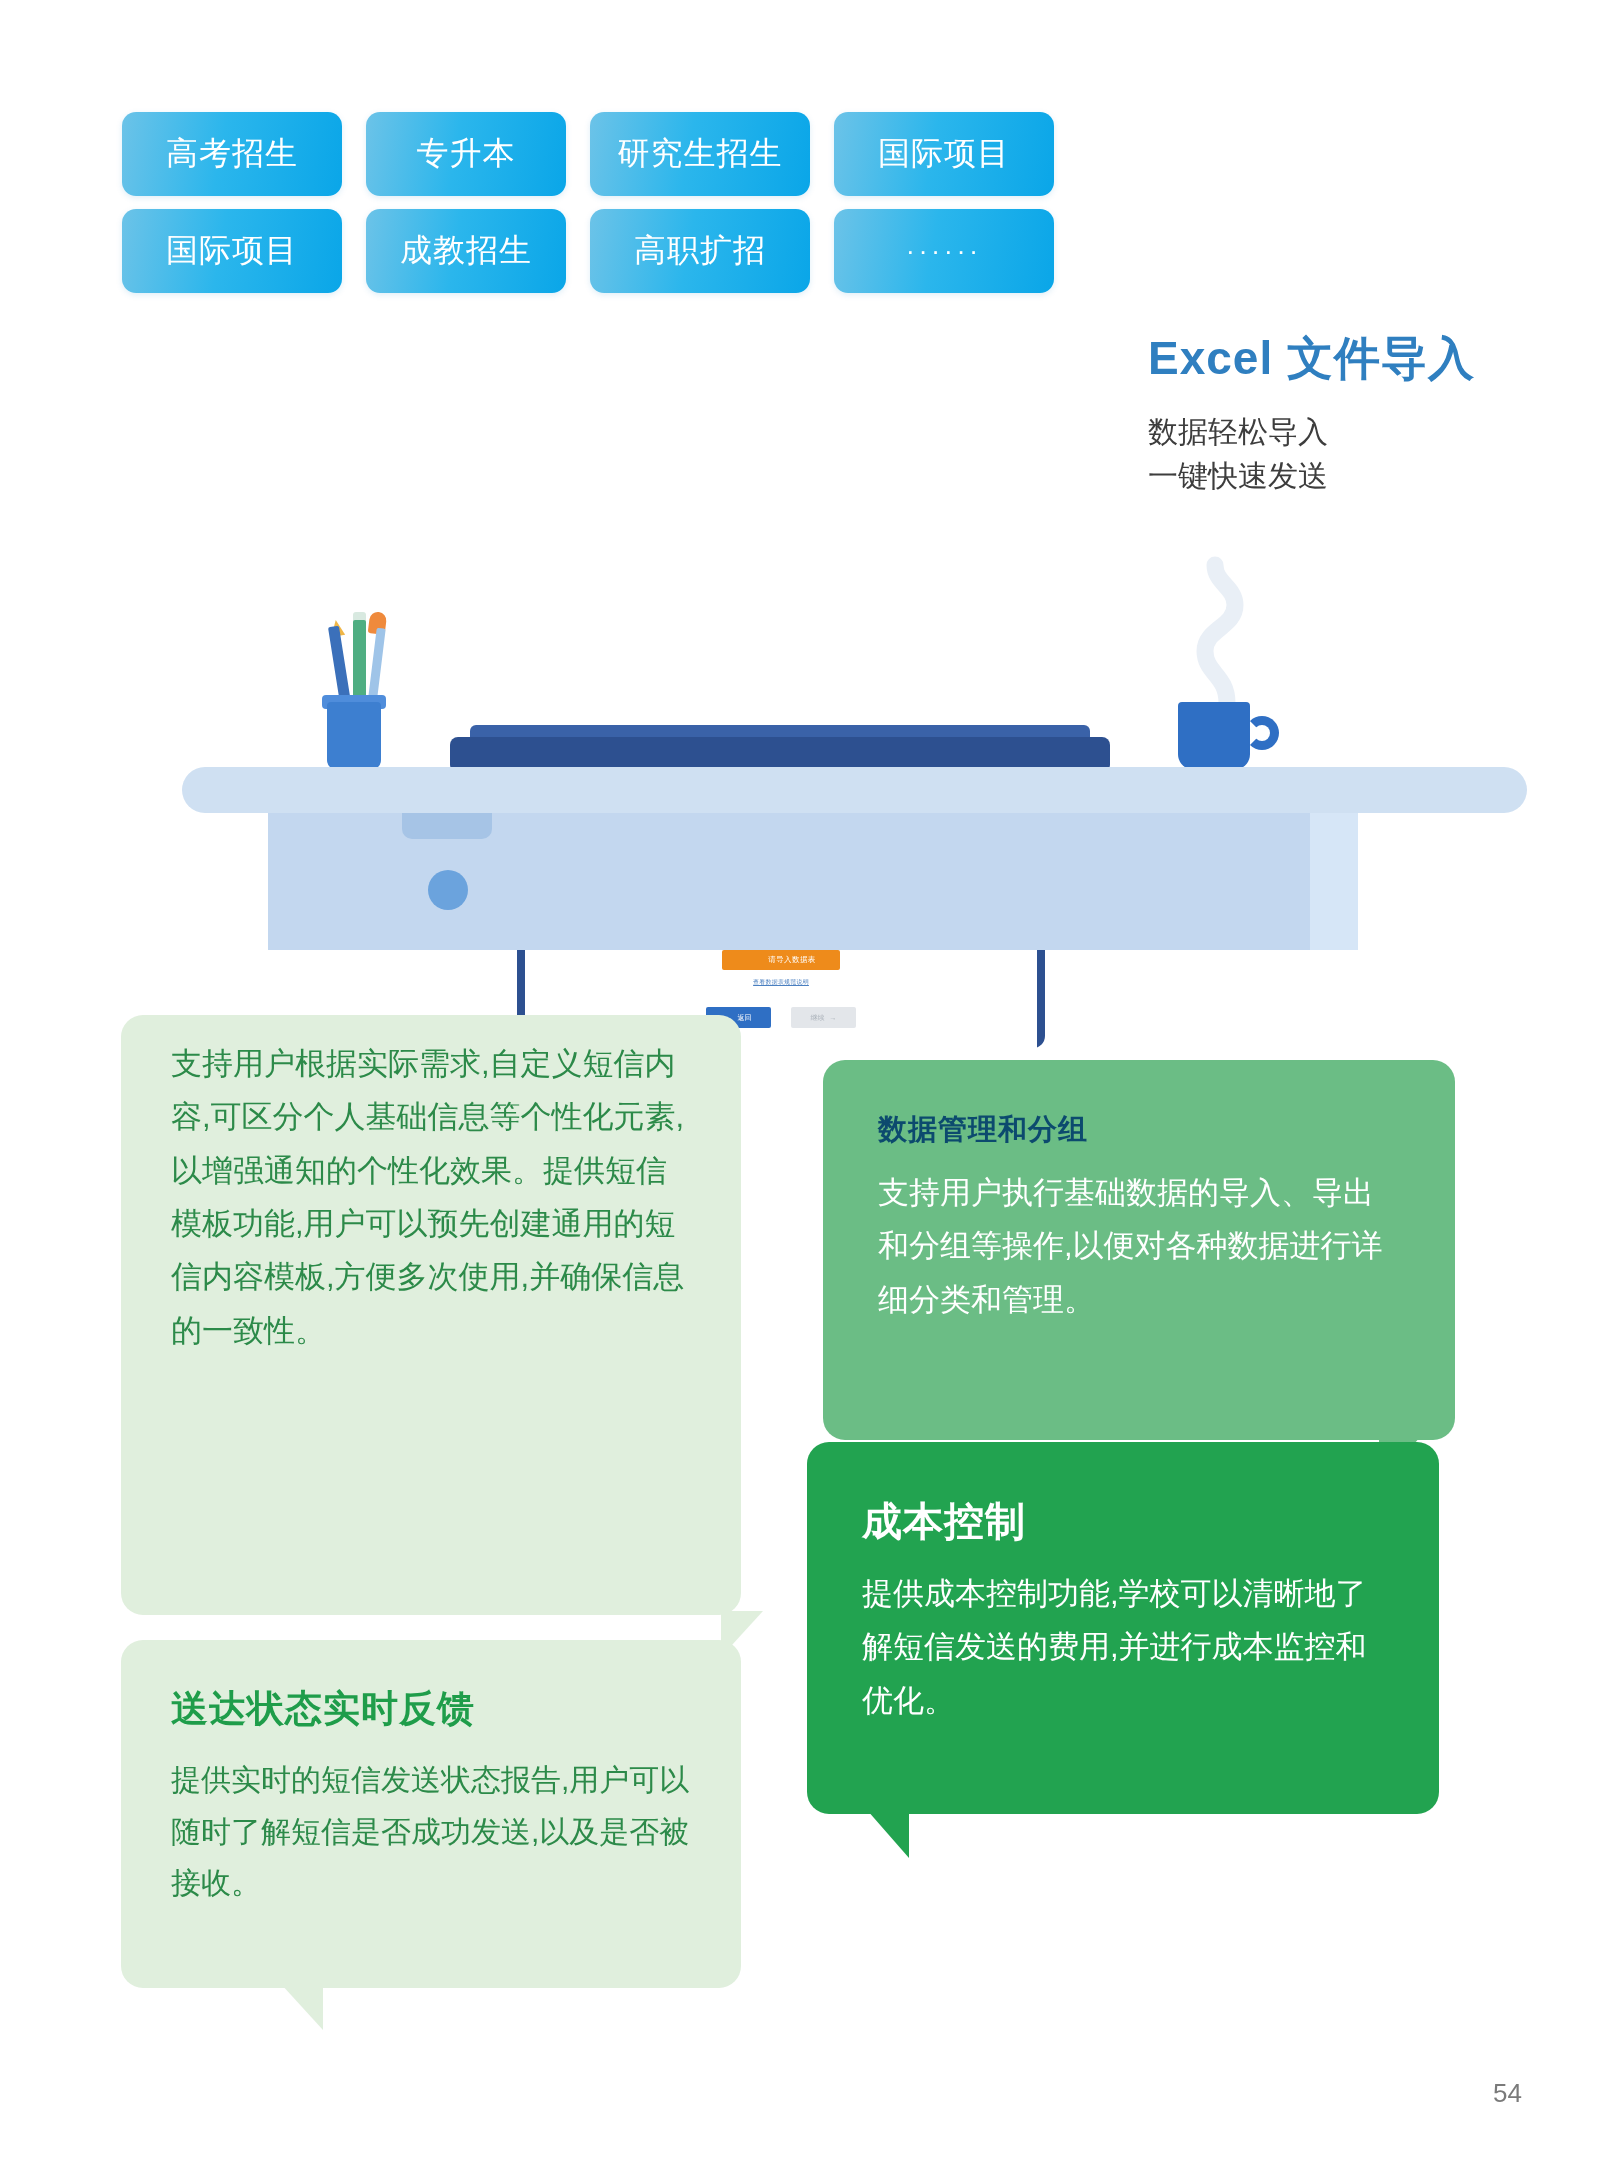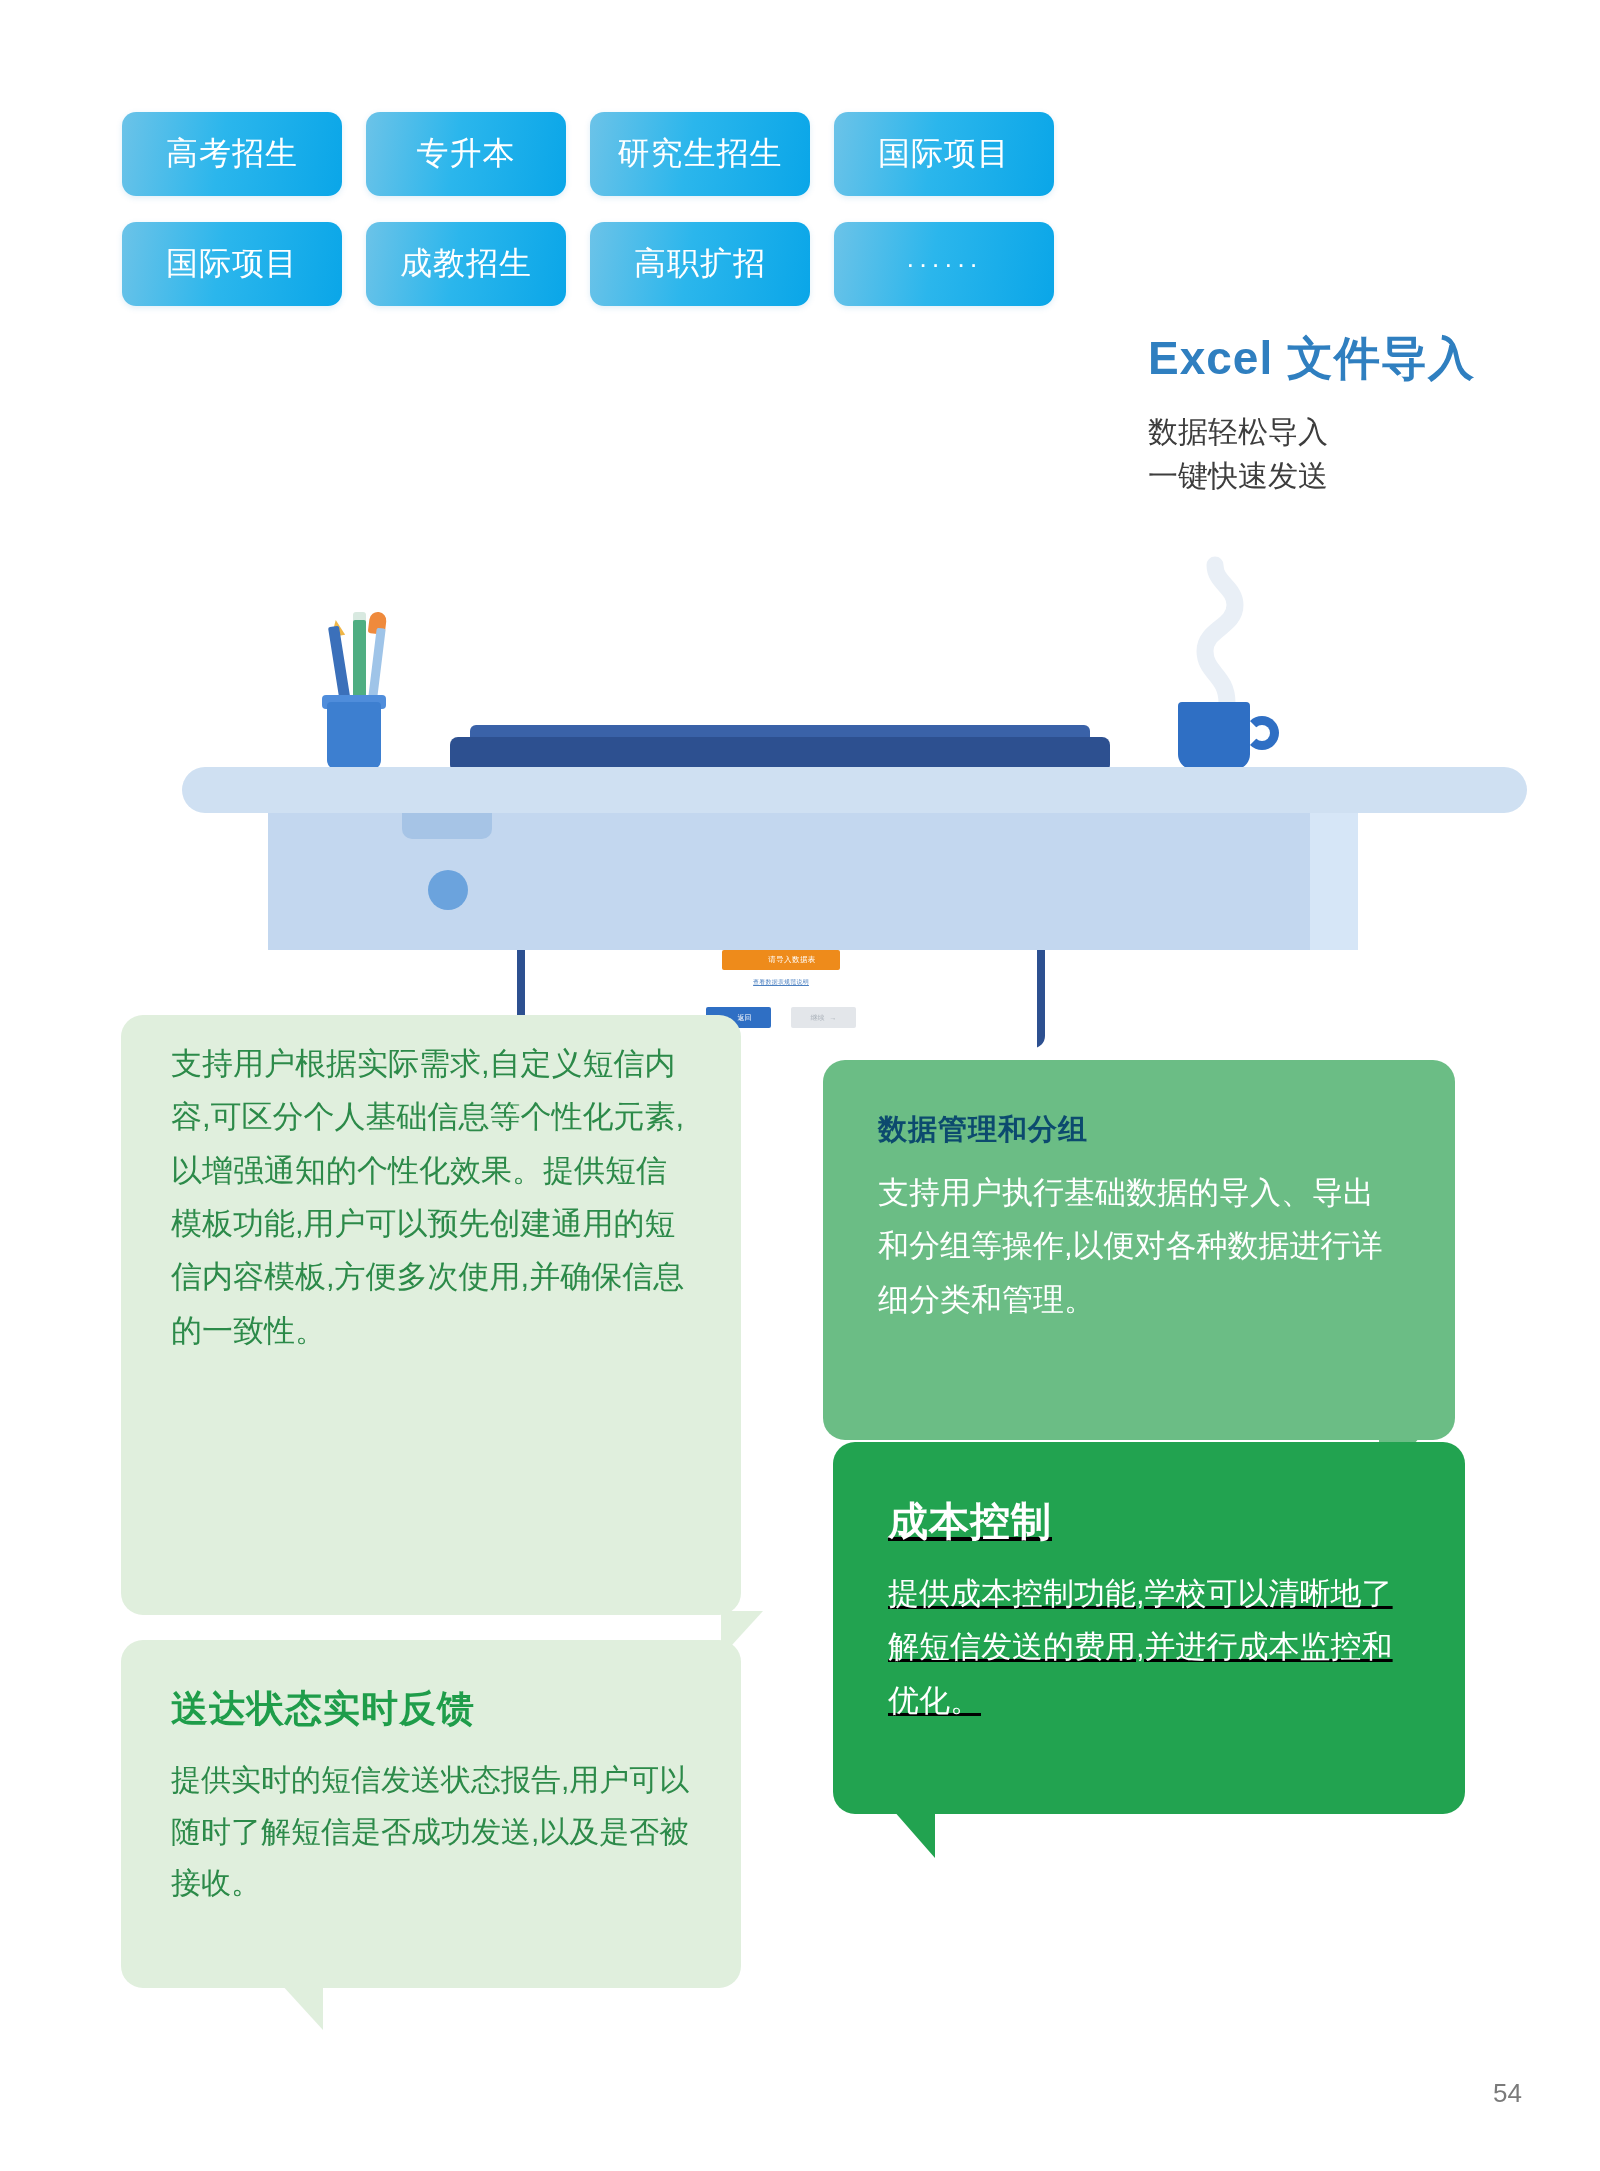--- a/index.html
+++ b/index.html
@@ -6,21 +6,21 @@
   html,body { background:#fff; }
   body {
     width:1600px; height:2171px;
     position:relative;
     font-family:"Liberation Sans","DejaVu Sans",sans-serif;
     overflow:hidden;
   }
 
   
   .tag-rows { position:absolute; left:122px; top:112px; width:940px; }
-  .tag-row { display:flex; gap:24px; margin-bottom:26px; }
+  .tag-row { display:flex; gap:24px; margin-bottom:13px; }
   .tag {
     height:84px;
     border-radius:14px;
     display:flex; align-items:center; justify-content:center;
     color:#fff; font-size:32px; letter-spacing:1px;
     background:linear-gradient(100deg,#6cc3e8 0%,#2bb6ec 45%,#0aa6e8 100%);
     box-shadow:0 2px 6px rgba(0,120,190,.13);
     white-space:nowrap;
   }
   .tag.w4 { width:220px; }
@@ -248,23 +248,22 @@
   #bubble-data .tail {
     left:556px; top:376px;
     border-left:42px solid #6bbd85;
     border-bottom:48px solid transparent;
   }
   #bubble-data .b-title { color:#0c4a6e; font-size:29px; margin:50px 0 0 55px; }
   #bubble-data .b-body { color:#fff; font-size:31px; margin:16px 52px 0 55px; }
 
   
   #bubble-cost {
-    left:833px; top:1442px; width:632px; height:372px;
+    left:807px; top:1442px; width:632px; height:372px;
     background:#22a350;
-    text-decoration:underline;
   }
   #bubble-cost .tail {
     left:60px; top:368px;
     border-right:42px solid #22a350;
     border-bottom:48px solid transparent;
   }
   #bubble-cost .b-title { color:#fff; font-size:40px; margin:52px 0 0 55px; }
   #bubble-cost .b-body { color:#fff; font-size:31px; margin:18px 52px 0 55px; }
 
   

